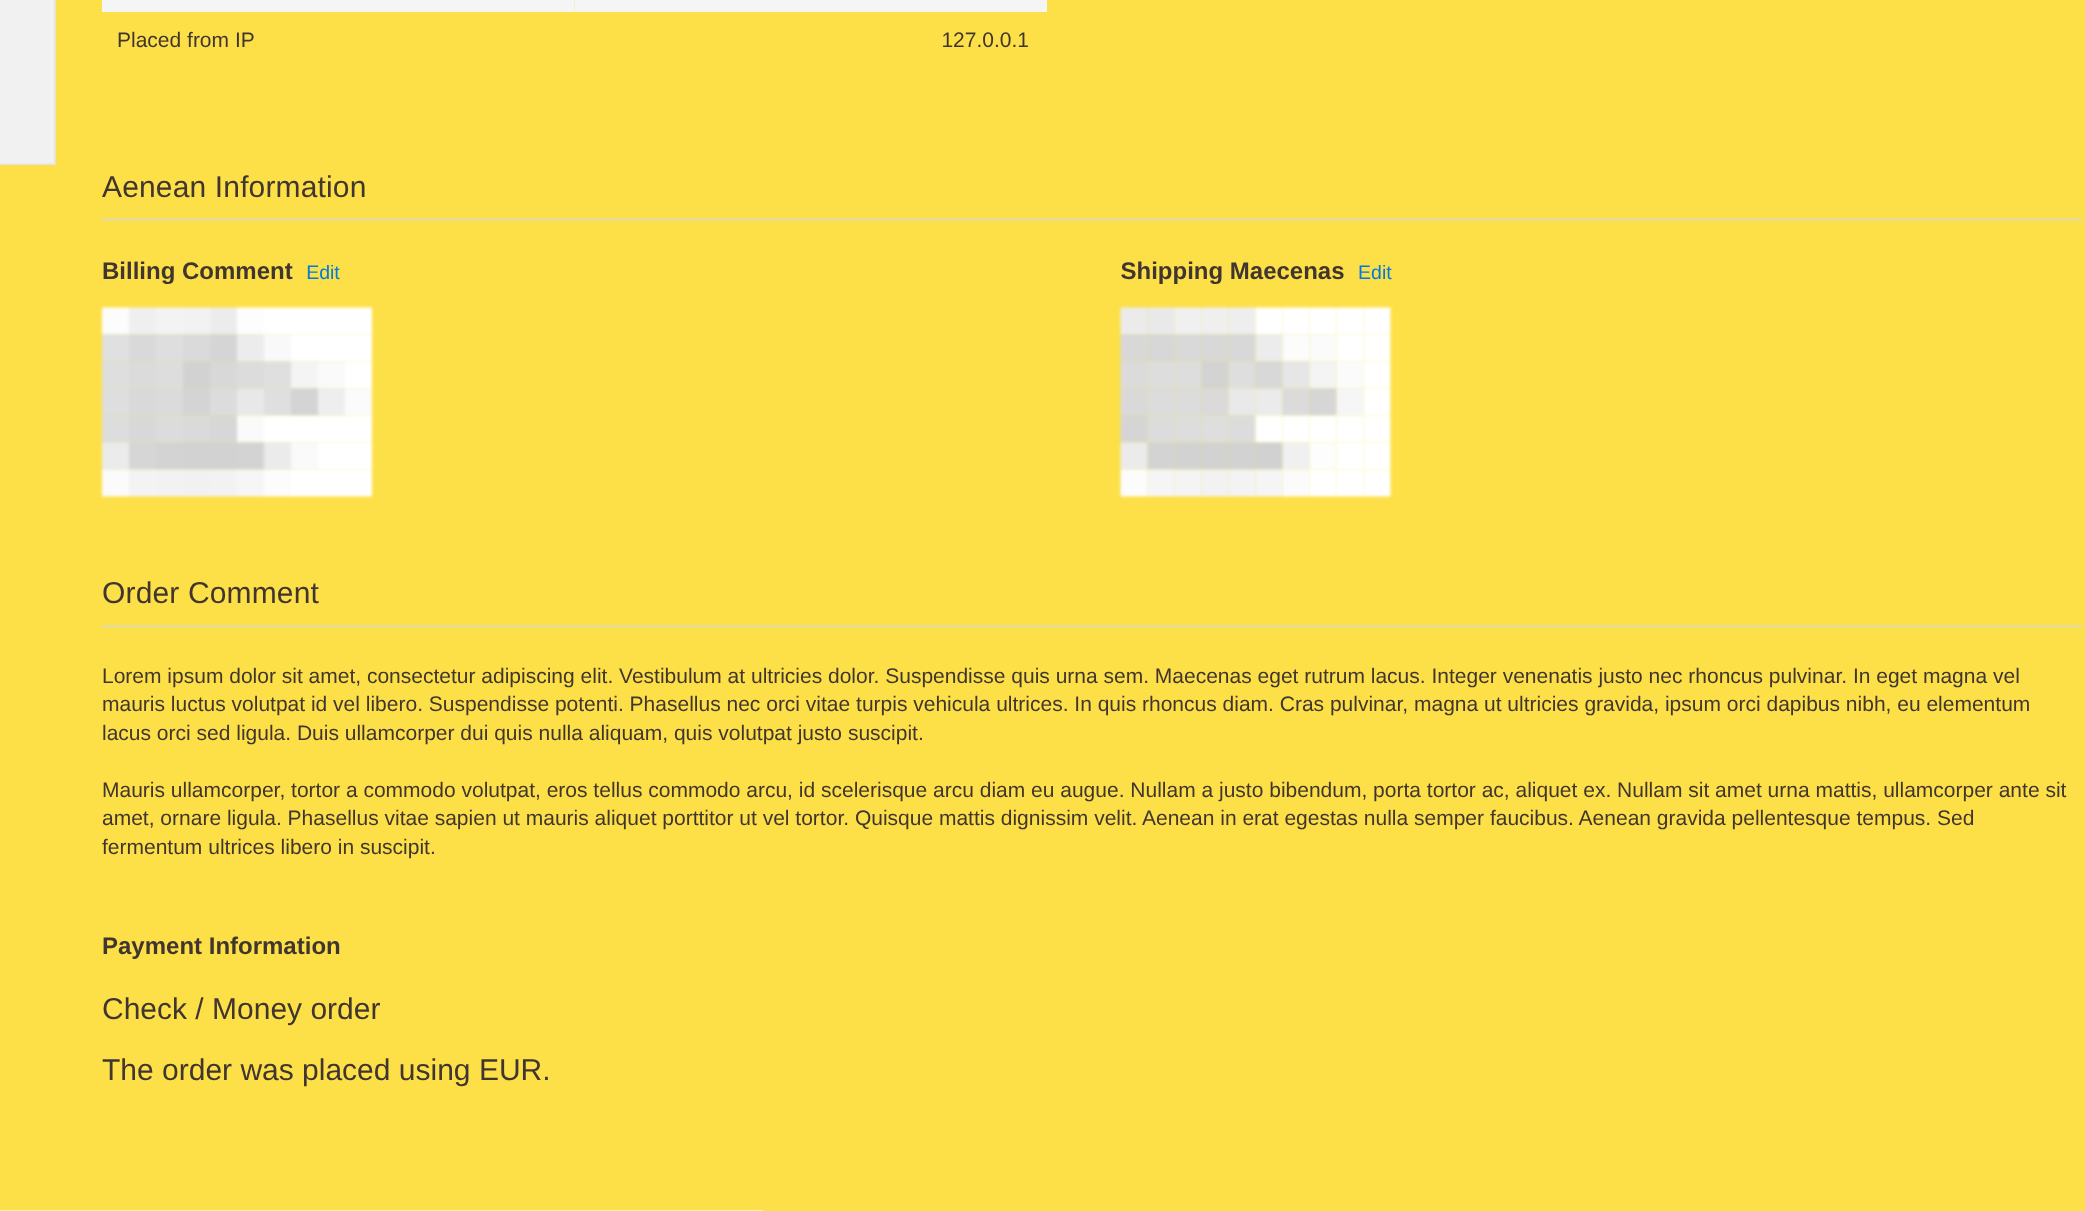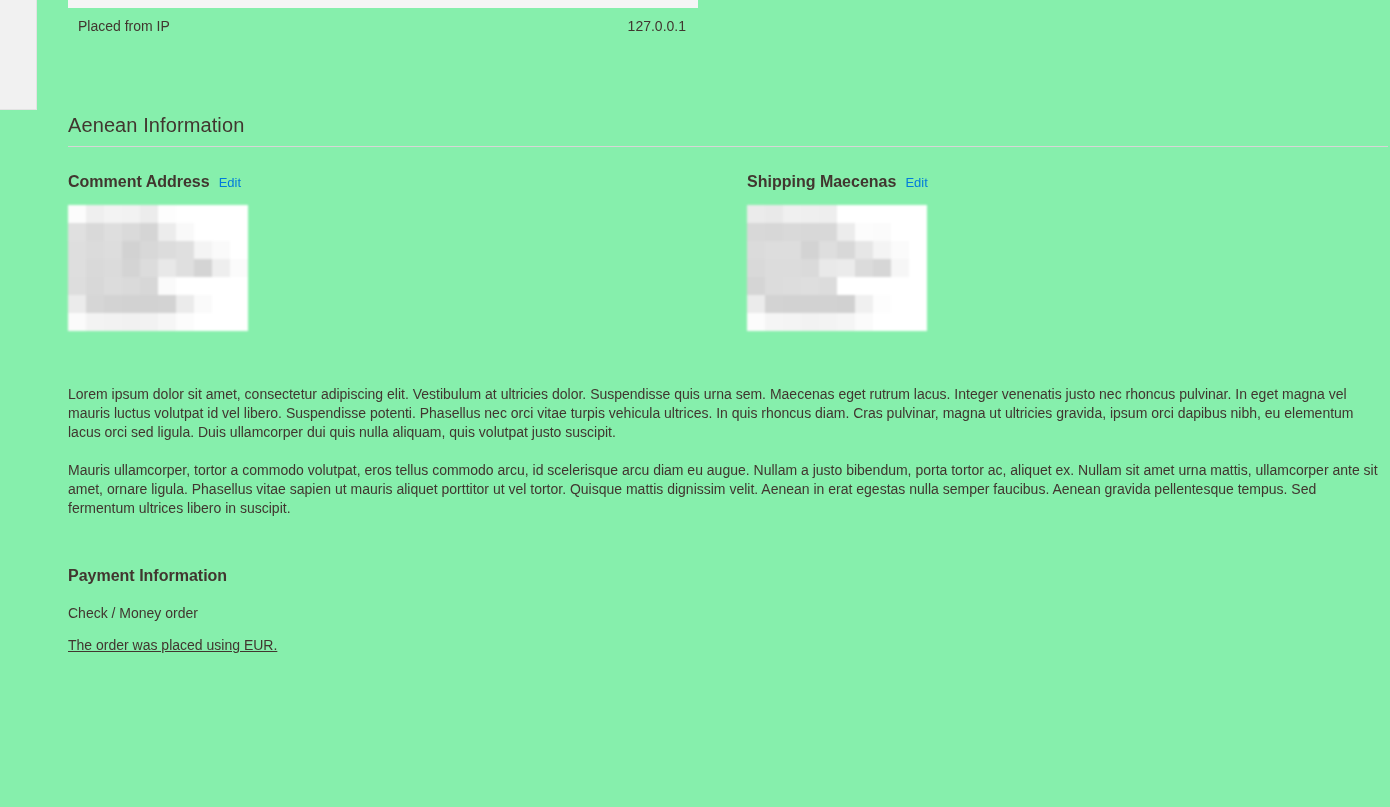--- a/index.html
+++ b/index.html
@@ -9,21 +9,21 @@
     width: 1390px;
     height: 807px;
     background: #ffffff;
     font-family: "Liberation Sans", sans-serif;
     overflow: hidden;
   }
   .page {
     position: relative;
     width: 1390px;
     height: 807px;
-    background: #86efac;
+    background: #fde047;
   }
 
   
   .left-rail {
     position: absolute;
     left: 0;
     top: 0;
     width: 37px;
     height: 110px;
     background: #f1f1f1;
@@ -114,26 +114,26 @@
   .comment-body p {
     font-size: 14px;
     line-height: 19px;
     color: #41362f;
     margin: 0 0 19px 0;
   }
   .comment-body p:last-child { margin-bottom: 0; }
 
   
   .pay-line {
-    font-size: 14px;
+    font-size: 20px;
     color: #41362f;
     margin: 0;
     line-height: 1.45;
   }
-  .pay-line + .pay-line { margin-top: 12px; text-decoration: underline; }
+  .pay-line + .pay-line { margin-top: 12px; }
   .method-name { font-weight: bold; }
 </style>
 </head>
 <body>
 
 <div class="page">
 
   <div class="left-rail"></div>
 
   <div class="content">
@@ -150,21 +150,21 @@
         </tr>
       </tbody>
     </table>
 
     <div class="section" style="margin-top:68px;">
       <h2 class="section-title">Aenean Information</h2>
 
       <div class="two-col" style="margin-top:26px;">
 
         <div class="col">
-          <h3 class="sub-title">Comment Address</h3><a class="edit-link">Edit</a>
+          <h3 class="sub-title">Billing Comment</h3><a class="edit-link">Edit</a>
           <div class="redacted">
             <i style="background:#fcfcfc"></i>
               <i style="background:#efefef"></i>
               <i style="background:#f3f3f3"></i>
               <i style="background:#f2f2f2"></i>
               <i style="background:#ececec"></i>
               <i style="background:#fdfdfd"></i>
               <i style="background:#ffffff"></i>
               <i style="background:#ffffff"></i>
               <i style="background:#ffffff"></i>
@@ -305,20 +305,21 @@
               <i style="background:#ffffff"></i>
               <i style="background:#ffffff"></i>
               <i style="background:#ffffff"></i>
           </div>
         </div>
 
       </div>
     </div>
 
     <div class="section" style="margin-top:54px;">
+      <h2 class="section-title">Order Comment</h2>
       <div class="comment-body" style="margin-top:23px;">
         <p>Lorem ipsum dolor sit amet, consectetur adipiscing elit. Vestibulum at ultricies dolor. Suspendisse quis urna sem. Maecenas eget rutrum lacus. Integer venenatis justo nec rhoncus pulvinar. In eget magna vel mauris luctus volutpat id vel libero. Suspendisse potenti. Phasellus nec orci vitae turpis vehicula ultrices. In quis rhoncus diam. Cras pulvinar, magna ut ultricies gravida, ipsum orci dapibus nibh, eu elementum lacus orci sed ligula. Duis ullamcorper dui quis nulla aliquam, quis volutpat justo suscipit.</p>
         <p>Mauris ullamcorper, tortor a commodo volutpat, eros tellus commodo arcu, id scelerisque arcu diam eu augue. Nullam a justo bibendum, porta tortor ac, aliquet ex. Nullam sit amet urna mattis, ullamcorper ante sit amet, ornare ligula. Phasellus vitae sapien ut mauris aliquet porttitor ut vel tortor. Quisque mattis dignissim velit. Aenean in erat egestas nulla semper faucibus. Aenean gravida pellentesque tempus. Sed fermentum ultrices libero in suscipit.</p>
       </div>
     </div>
 
     <div class="section" style="margin-top:49px;">
 
       <div class="two-col" style="margin-top:18px;">
 

